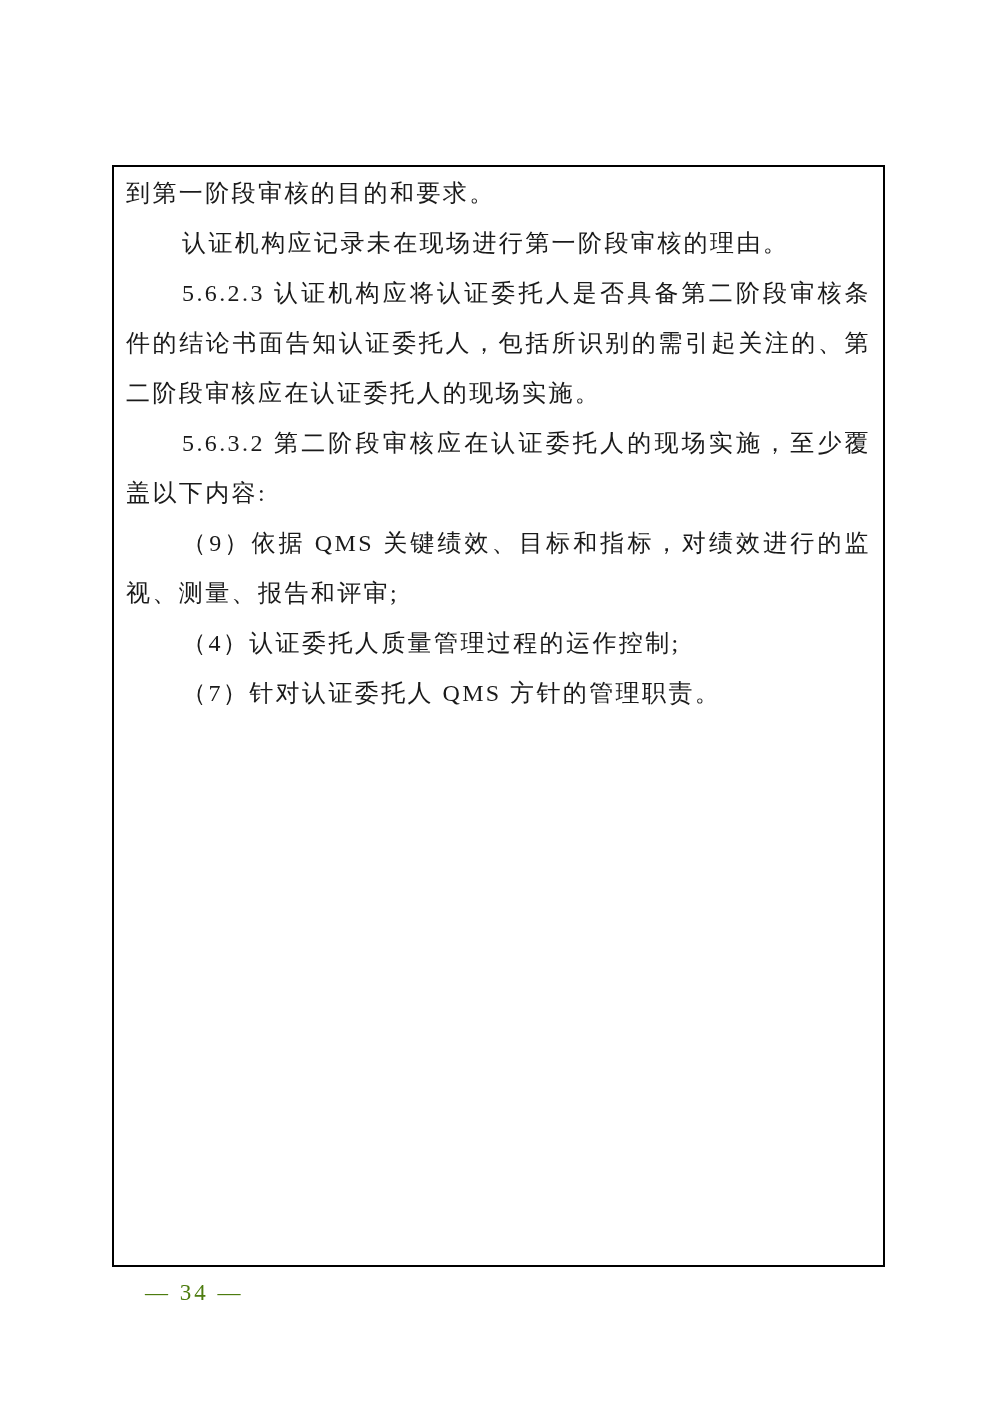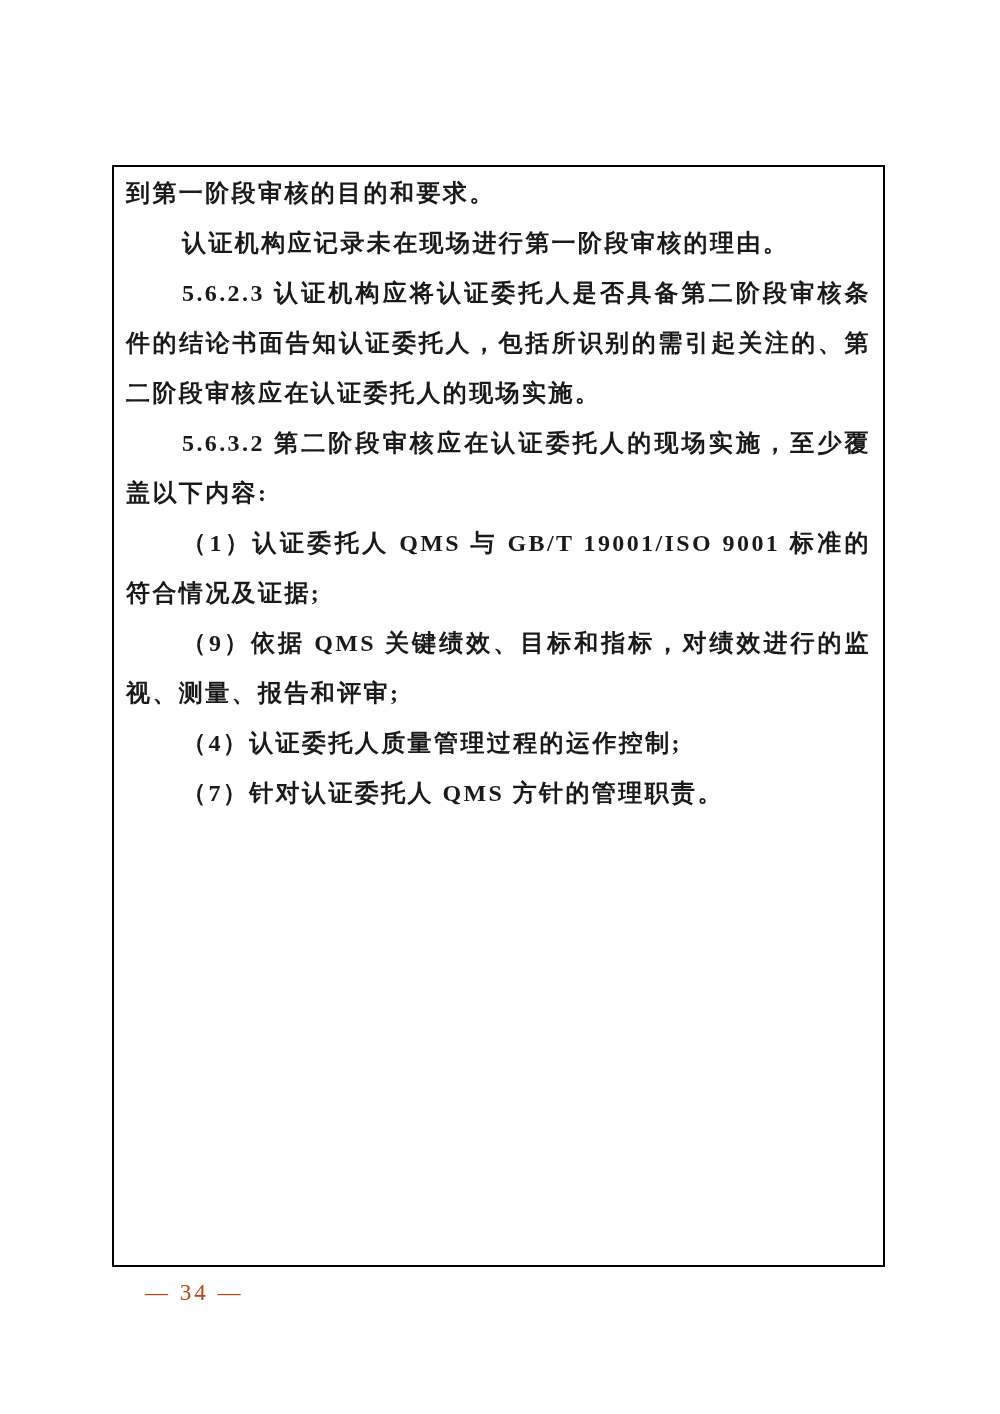--- a/index.html
+++ b/index.html
@@ -19,21 +19,20 @@
   .content-frame {
     position: absolute;
     left: 112px;
     top: 165px;
     width: 773px;
     height: 1102px;
     box-sizing: border-box;
     border: 2px solid #000000;
     padding: 1px 12px 0 12px;
     overflow: hidden;
-    font-weight: bold;
   }
   .para {
     margin: 0;
     font-size: 24px;
     line-height: 50px;
     letter-spacing: 2.4px;
     text-align: justify;
     text-justify: inter-character;
     text-indent: 56px;
     color: #1a1a1a;
@@ -42,35 +41,34 @@
   .para.flush {
     text-indent: 0;
   }
   .page-number {
     position: absolute;
     left: 145px;
     top: 1276px;
     font-size: 23px;
     letter-spacing: 3px;
     line-height: 34px;
-    color: #c2410c;
+    color: #4d7c0f;
     white-space: nowrap;
   }
 </style>
 </head>
 <body>
 
 <div class="page">
 
   <div class="content-frame">
     <p class="para flush">到第一阶段审核的目的和要求。</p>
     <p class="para">认证机构应记录未在现场进行第一阶段审核的理由。</p>
     <p class="para">5.6.2.3 认证机构应将认证委托人是否具备第二阶段审核条件的结论书面告知认证委托人，包括所识别的需引起关注的、第二阶段审核应在认证委托人的现场实施。</p>
     <p class="para">5.6.3.2 第二阶段审核应在认证委托人的现场实施，至少覆盖以下内容:</p>
-    <p class="para">（1）认证委托人 QMS 与 GB/T 19001/ISO 9001 标准的符合情况及证据;</p>
     <p class="para">（9）依据 QMS 关键绩效、目标和指标，对绩效进行的监视、测量、报告和评审;</p>
     <p class="para">（4）认证委托人质量管理过程的运作控制;</p>
     <p class="para">（7）针对认证委托人 QMS 方针的管理职责。</p>
   </div>
 
   <div class="page-number">— 34 —</div>
 
 </div>
 
 </body></html>

